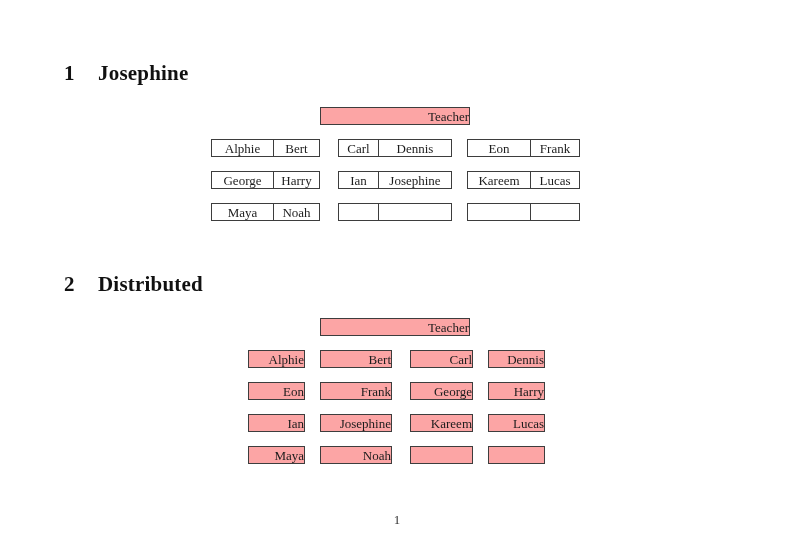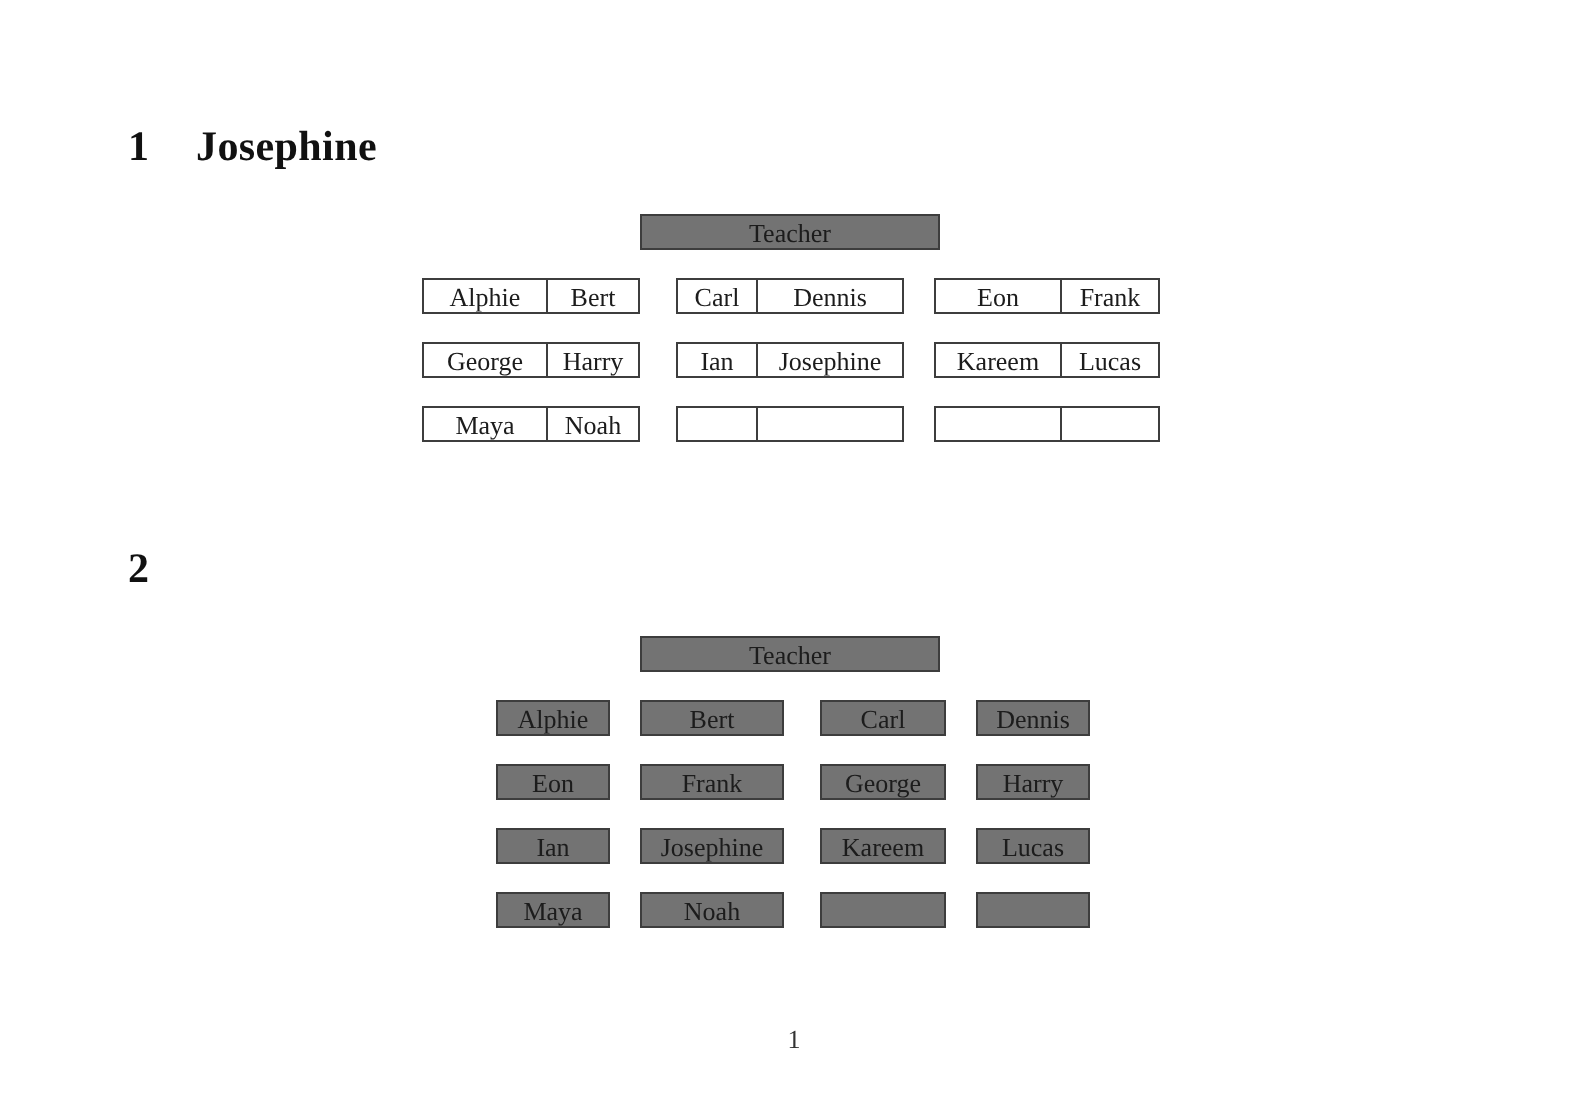--- a/index.html
+++ b/index.html
@@ -19,22 +19,22 @@
     font-weight:bold;font-size:21px;line-height:22px;
     display:flex;color:#111;
     letter-spacing:0.2px;
   }
   .sec-num{display:inline-block;width:34px;}
   .sec-title{display:inline-block;}
 
   
   .tbox{
     position:absolute;height:18px;box-sizing:border-box;
-    border:1px solid #3d3d3d;background:#737373;
-    display:flex;align-items:center;justify-content:center;
+    border:1px solid #3d3d3d;background:#fca5a5;
+    display:flex;align-items:center;justify-content:flex-end;
     font-size:13px;line-height:15px;color:#1c1c1c;
   }
   .desk{
     position:absolute;height:18px;box-sizing:border-box;
     border:1px solid #3d3d3d;background:#fff;
     display:flex;
   }
   .cell{
     display:flex;align-items:center;justify-content:center;
     font-size:13px;line-height:15px;color:#1c1c1c;
@@ -111,20 +111,21 @@
     <span class="cell cA"></span>
     <span class="cell cB"></span>
   </div>
   <div class="desk c-col3" style="top:203px">
     <span class="cell cA"></span>
     <span class="cell cB"></span>
   </div>
 
   <div class="section-heading" style="top:273px">
     <span class="sec-num">2</span>
+    <span class="sec-title">Distributed</span>
   </div>
 
   <div class="tbox teacher" style="top:318px">
     <span>Teacher</span>
   </div>
 
   <div class="tbox d-col1" style="top:350px">Alphie</div>
   <div class="tbox d-col2" style="top:350px">Bert</div>
   <div class="tbox d-col3" style="top:350px">Carl</div>
   <div class="tbox d-col4" style="top:350px">Dennis</div>

